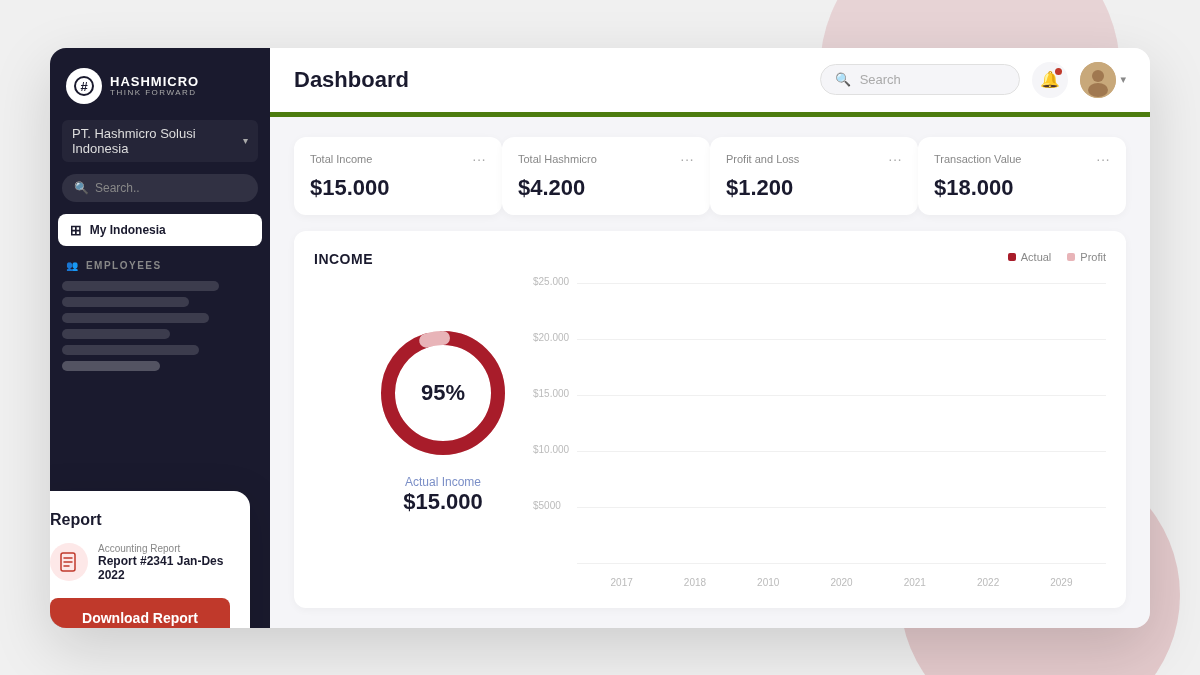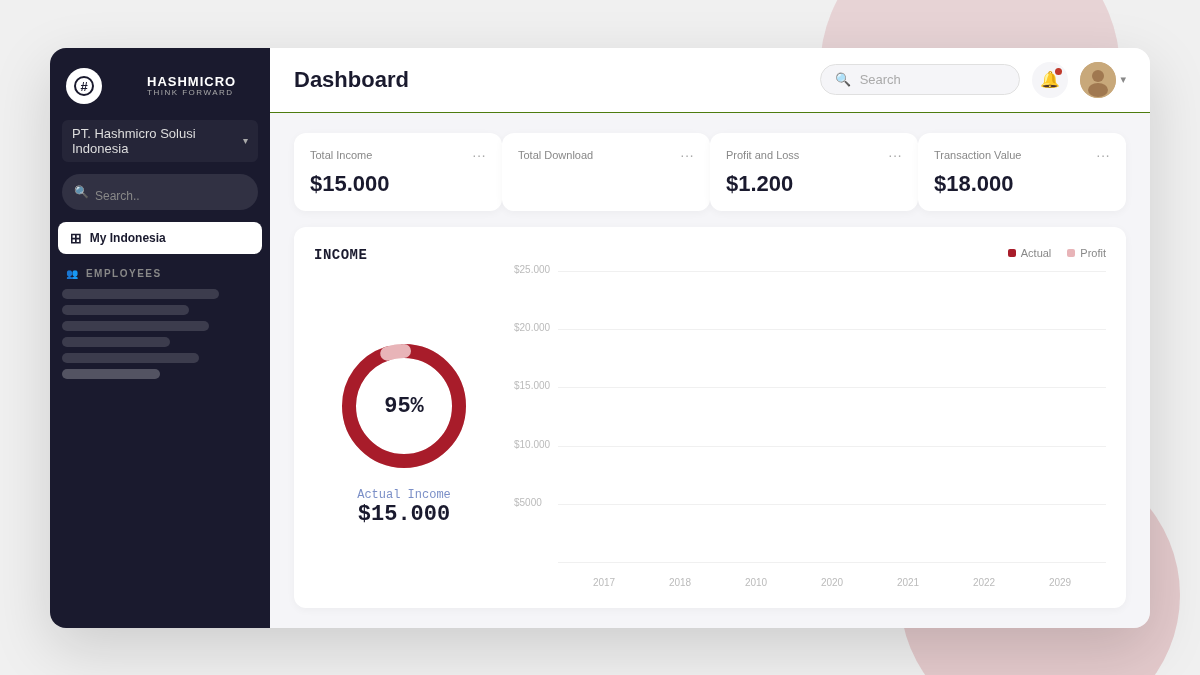--- a/index.html
+++ b/index.html
@@ -75,21 +75,20 @@
       border-radius: 50%;
       display: flex;
       align-items: center;
       justify-content: center;
       font-size: 16px;
       font-weight: bold;
       color: #1a1a2e;
     }
     .logo-text {
       color: white;
-      margin-left: 37px;
     }
     .logo-name {
       font-size: 13px;
       font-weight: 800;
       letter-spacing: 1px;
       line-height: 1;
     }
     .logo-tagline {
       font-size: 8px;
       color: #aaa;
@@ -124,21 +123,20 @@
       align-items: center;
       gap: 6px;
     }
     .sidebar-search input {
       background: none;
       border: none;
       outline: none;
       color: #f9a8d4;
       font-size: 12px;
       width: 100%;
-      margin-top: 8px;
     }
     .sidebar-search input::placeholder { color: #888; }
 
     .sidebar-menu-item.active {
       margin: 0 8px 4px;
       background: white;
       border-radius: 8px;
       padding: 8px 12px;
       display: flex;
       align-items: center;
@@ -251,21 +249,21 @@
       flex-direction: column;
       overflow: hidden;
     }
 
     .top-bar {
       background: white;
       padding: 14px 24px;
       display: flex;
       align-items: center;
       justify-content: space-between;
-      border-bottom: 1px solid #4d7c0f;
+      border-bottom: 5px solid #4d7c0f;
     }
     .page-title {
       font-size: 22px;
       font-weight: 700;
       color: #1a1a2e;
     }
     .top-bar-right {
       display: flex;
       align-items: center;
       gap: 12px;
@@ -418,21 +416,21 @@
     .income-right {
       flex: 1;
       display: flex;
       flex-direction: column;
       position: relative;
     }
     .chart-legend {
       display: flex;
       gap: 16px;
       justify-content: flex-end;
-      margin-bottom: 12px;
+      margin-bottom: 20px;
       align-items: center;
     }
     .legend-item {
       display: flex;
       align-items: center;
       gap: 5px;
       font-size: 11px;
       color: #888;
     }
     .legend-dot {
@@ -562,20 +560,36 @@
 
     <div class="sidebar-nav-items">
       <div class="nav-bar w80"></div>
       <div class="nav-bar w65"></div>
       <div class="nav-bar w75"></div>
       <div class="nav-bar w55"></div>
       <div class="nav-bar w70"></div>
       <div class="nav-bar last"></div>
     </div>
 
+    <div class="report-card">
+      <div class="report-title">Report</div>
+      <div class="report-info">
+        <div class="report-doc-icon">
+          <svg width="18" height="20" viewBox="0 0 18 20" fill="none">
+            <rect x="1" y="1" width="14" height="18" rx="2" stroke="#c0392b" stroke-width="1.5" fill="#fde8e8"></rect>
+            <path d="M4 6h8M4 10h8M4 14h5" stroke="#c0392b" stroke-width="1.5" stroke-linecap="round"></path>
+          </svg>
+        </div>
+        <div class="report-meta">
+          <span class="report-type">Accounting Report</span>
+          <span class="report-name">Report #2341 Jan-Des 2022</span>
+        </div>
+      </div>
+      <button class="download-btn">Download Report</button>
+    </div>
   </div>
 
   <div class="main-content">
 
     <div class="top-bar">
       <h1 class="page-title">Dashboard</h1>
       <div class="top-bar-right">
         <div class="search-bar">
           <span style="color:#aaa;font-size:13px;">🔍</span>
           <input type="text" placeholder="Search" style="">
@@ -602,43 +616,44 @@
       <div class="stat-cards">
         <div class="stat-card">
           <div class="stat-card-header">
             <span class="stat-card-label">Total Income</span>
             <span class="stat-card-menu">···</span>
           </div>
           <div class="stat-card-value">$15.000</div>
         </div>
         <div class="stat-card">
           <div class="stat-card-header">
-            <span class="stat-card-label">Total Download</span>
+            <span class="stat-card-label">Total Hashmicro</span>
             <span class="stat-card-menu">···</span>
           </div>
+          <div class="stat-card-value">$4.200</div>
         </div>
         <div class="stat-card">
           <div class="stat-card-header">
             <span class="stat-card-label">Profit and Loss</span>
             <span class="stat-card-menu">···</span>
           </div>
           <div class="stat-card-value">$1.200</div>
         </div>
         <div class="stat-card">
           <div class="stat-card-header">
             <span class="stat-card-label">Transaction Value</span>
             <span class="stat-card-menu">···</span>
           </div>
           <div class="stat-card-value">$18.000</div>
         </div>
       </div>
 
       <div class="income-section">
 
-        <div style="display:flex;flex-direction:column;min-width:180px;position:relative;font-family:Liberation Mono, monospace;">
+        <div style="display:flex;flex-direction:row;min-width:180px;position:relative;">
           <div class="income-header">INCOME</div>
           <div style="display:flex;flex-direction:column;align-items:center;justify-content:center;flex:1;gap:12px;">
             <div class="donut-container">
               <svg class="donut-svg" width="140" height="140" viewBox="0 0 140 140">
 
                 <circle cx="70" cy="70" r="55" fill="none" stroke="#f0d0d0" stroke-width="14"></circle>
 
                 <circle cx="70" cy="70" r="55" fill="none" stroke="#a81c2a" stroke-width="14" stroke-dasharray="327.9 345.6" stroke-linecap="round"></circle>
 
                 <circle cx="70" cy="70" r="55" fill="none" stroke="#e8b4b8" stroke-width="14" stroke-dasharray="17.7 328" stroke-dashoffset="-327.9" stroke-linecap="round"></circle>

